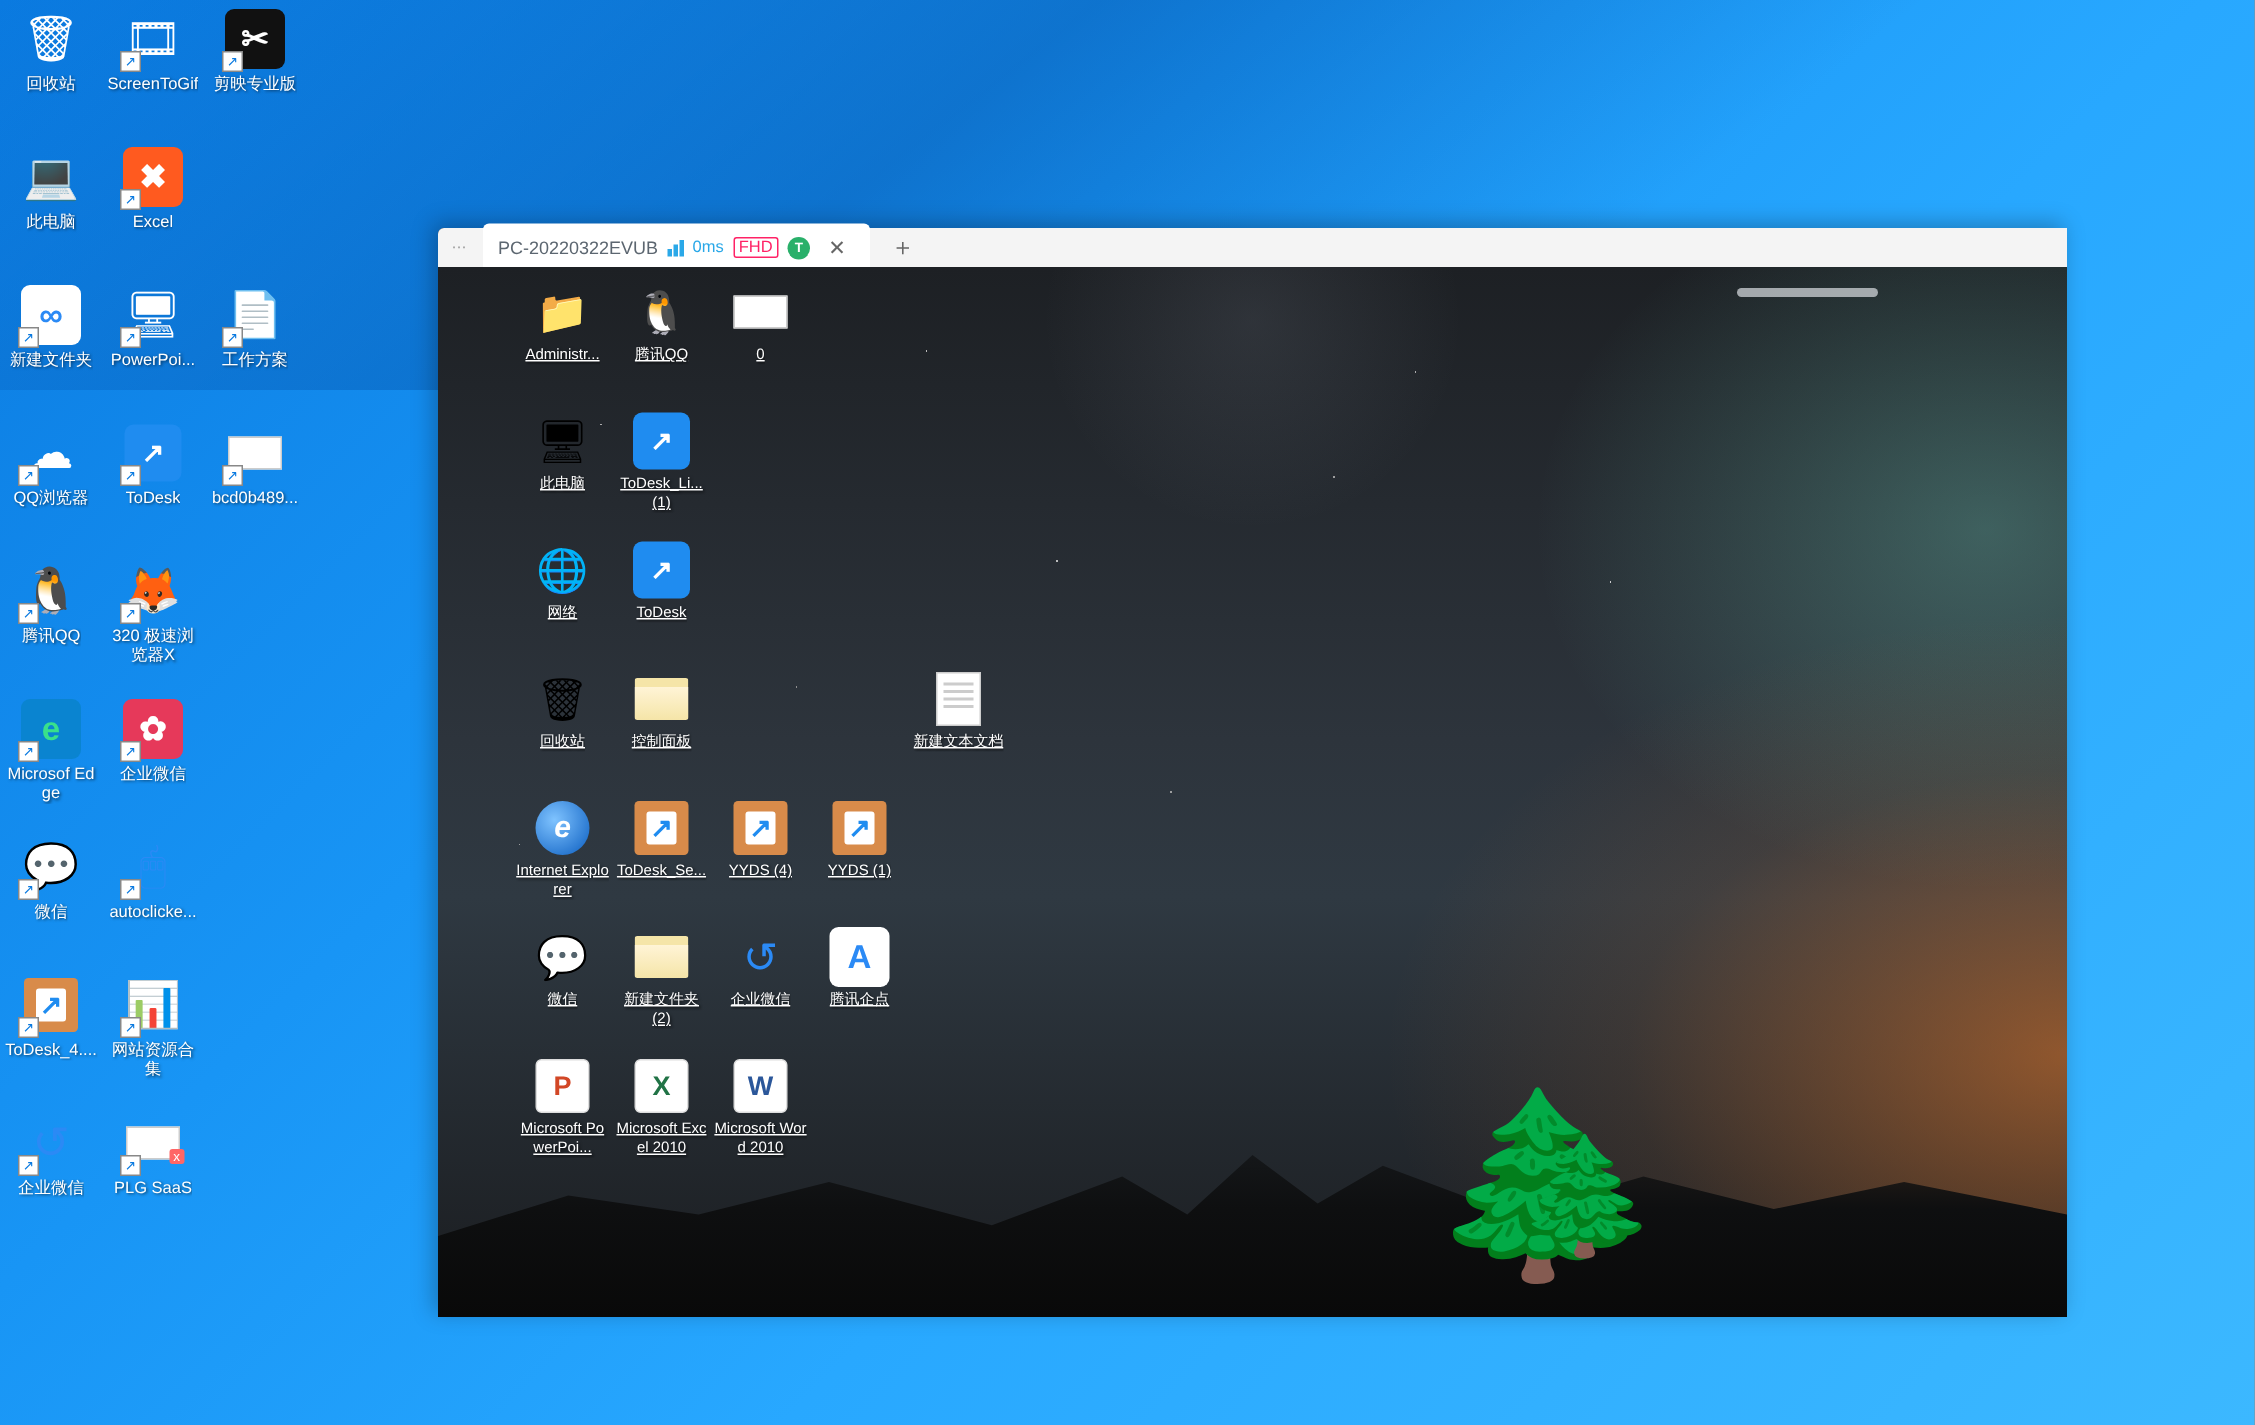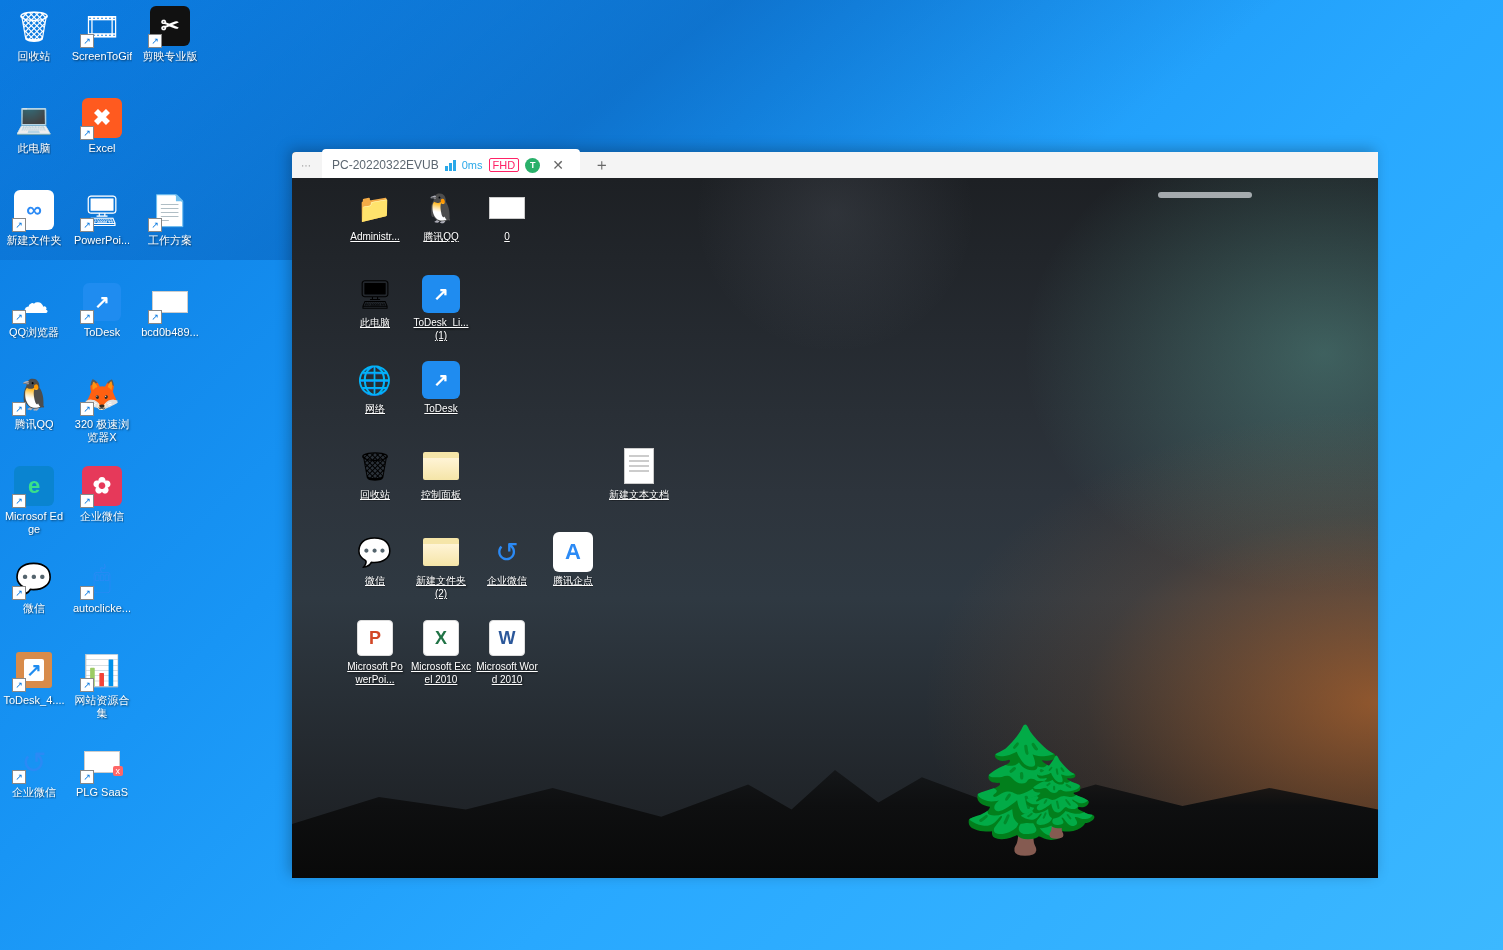--- a/index.html
+++ b/index.html
@@ -395,20 +395,46 @@
             <div class="remote-icon">
               <div class="ic">
                 <div class="txtfile"></div>
               </div>
               <div class="lbl">新建文本文档</div>
             </div>
           </div>
           <div class="remote-row">
             <div class="remote-icon">
               <div class="ic">
+                <div class="ie-icon"></div>
+              </div>
+              <div class="lbl">Internet Explorer</div>
+            </div>
+            <div class="remote-icon">
+              <div class="ic">
+                <div class="setup-box"></div>
+              </div>
+              <div class="lbl">ToDesk_Se...</div>
+            </div>
+            <div class="remote-icon">
+              <div class="ic">
+                <div class="setup-box"></div>
+              </div>
+              <div class="lbl">YYDS (4)</div>
+            </div>
+            <div class="remote-icon">
+              <div class="ic">
+                <div class="setup-box"></div>
+              </div>
+              <div class="lbl">YYDS (1)</div>
+            </div>
+          </div>
+          <div class="remote-row">
+            <div class="remote-icon">
+              <div class="ic">
                 <span style="color: rgb(85, 195, 90);">💬</span>
               </div>
               <div class="lbl">微信</div>
             </div>
             <div class="remote-icon">
               <div class="ic">
                 <div class="folder"></div>
               </div>
               <div class="lbl">新建文件夹(2)</div>
             </div>

